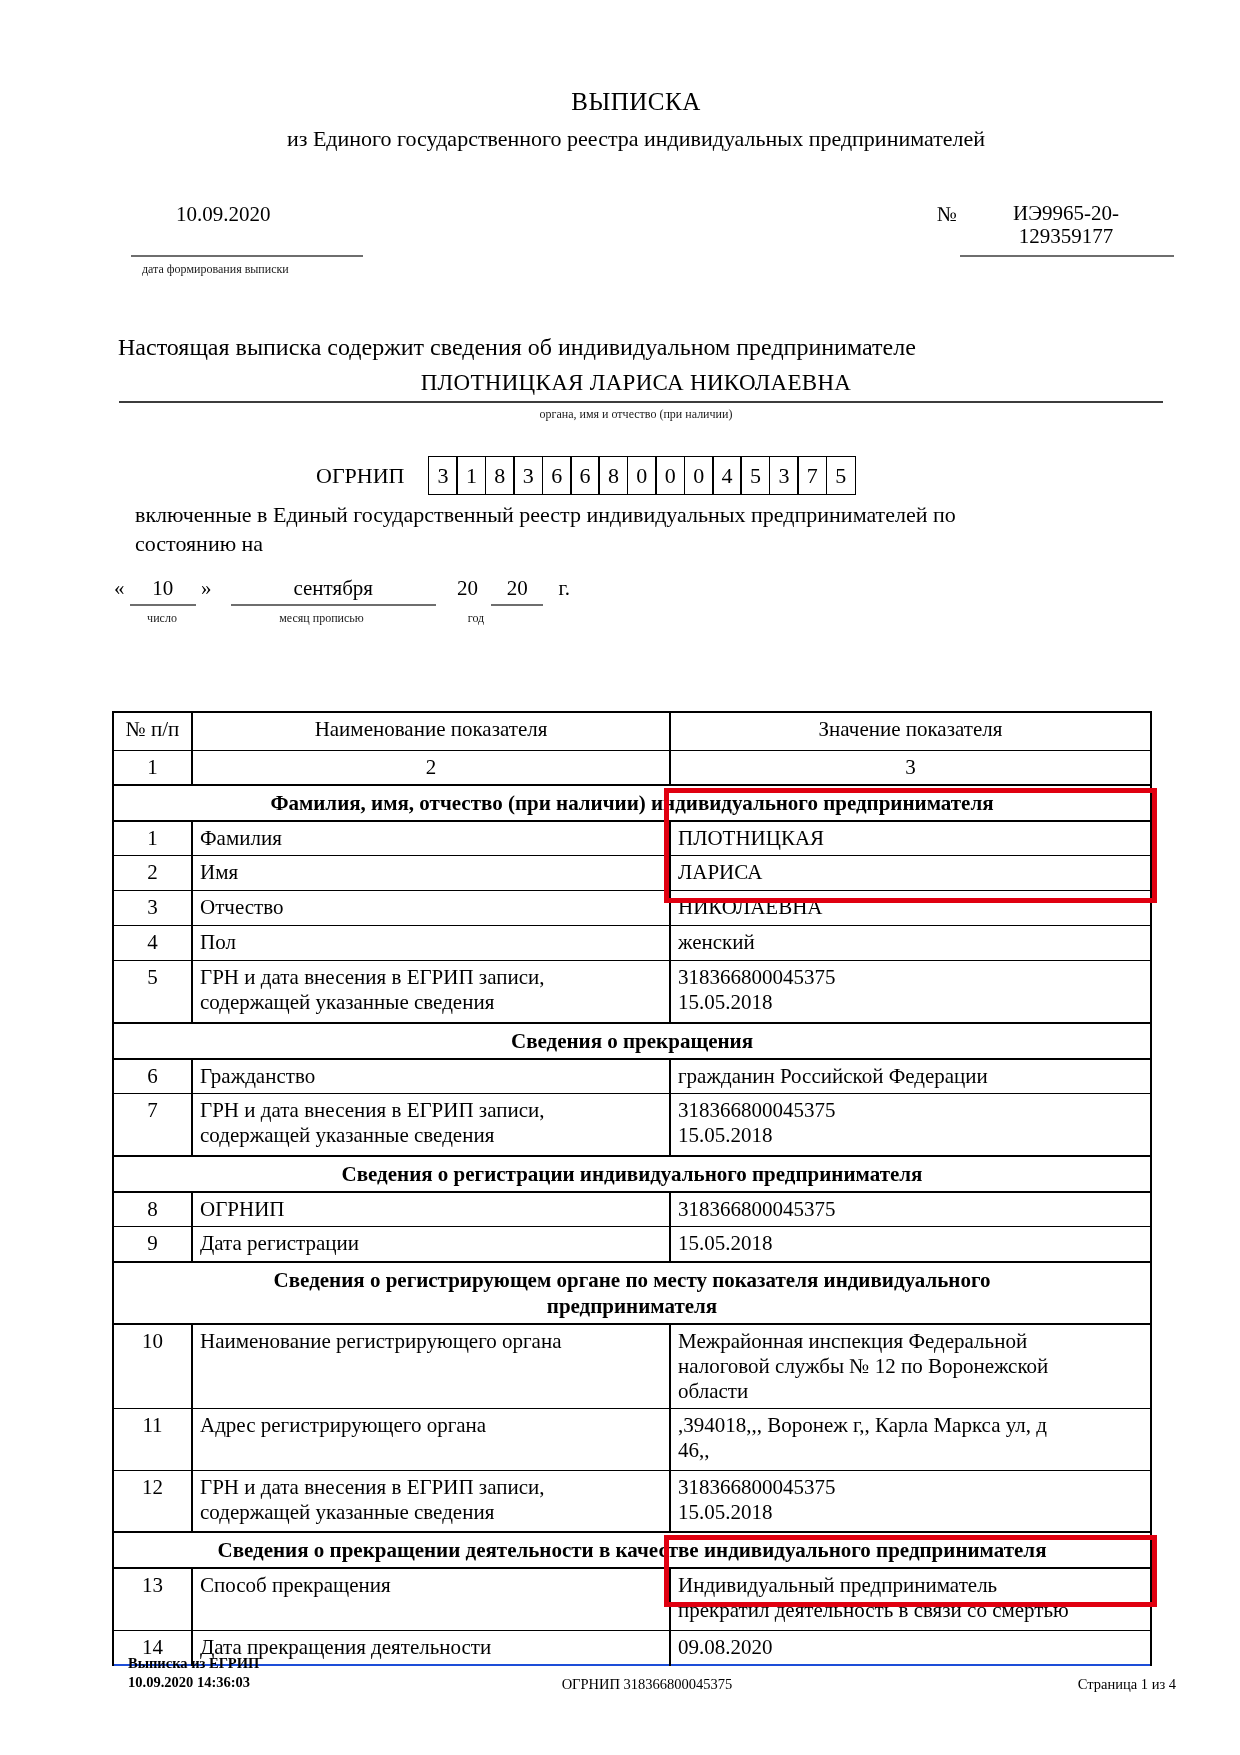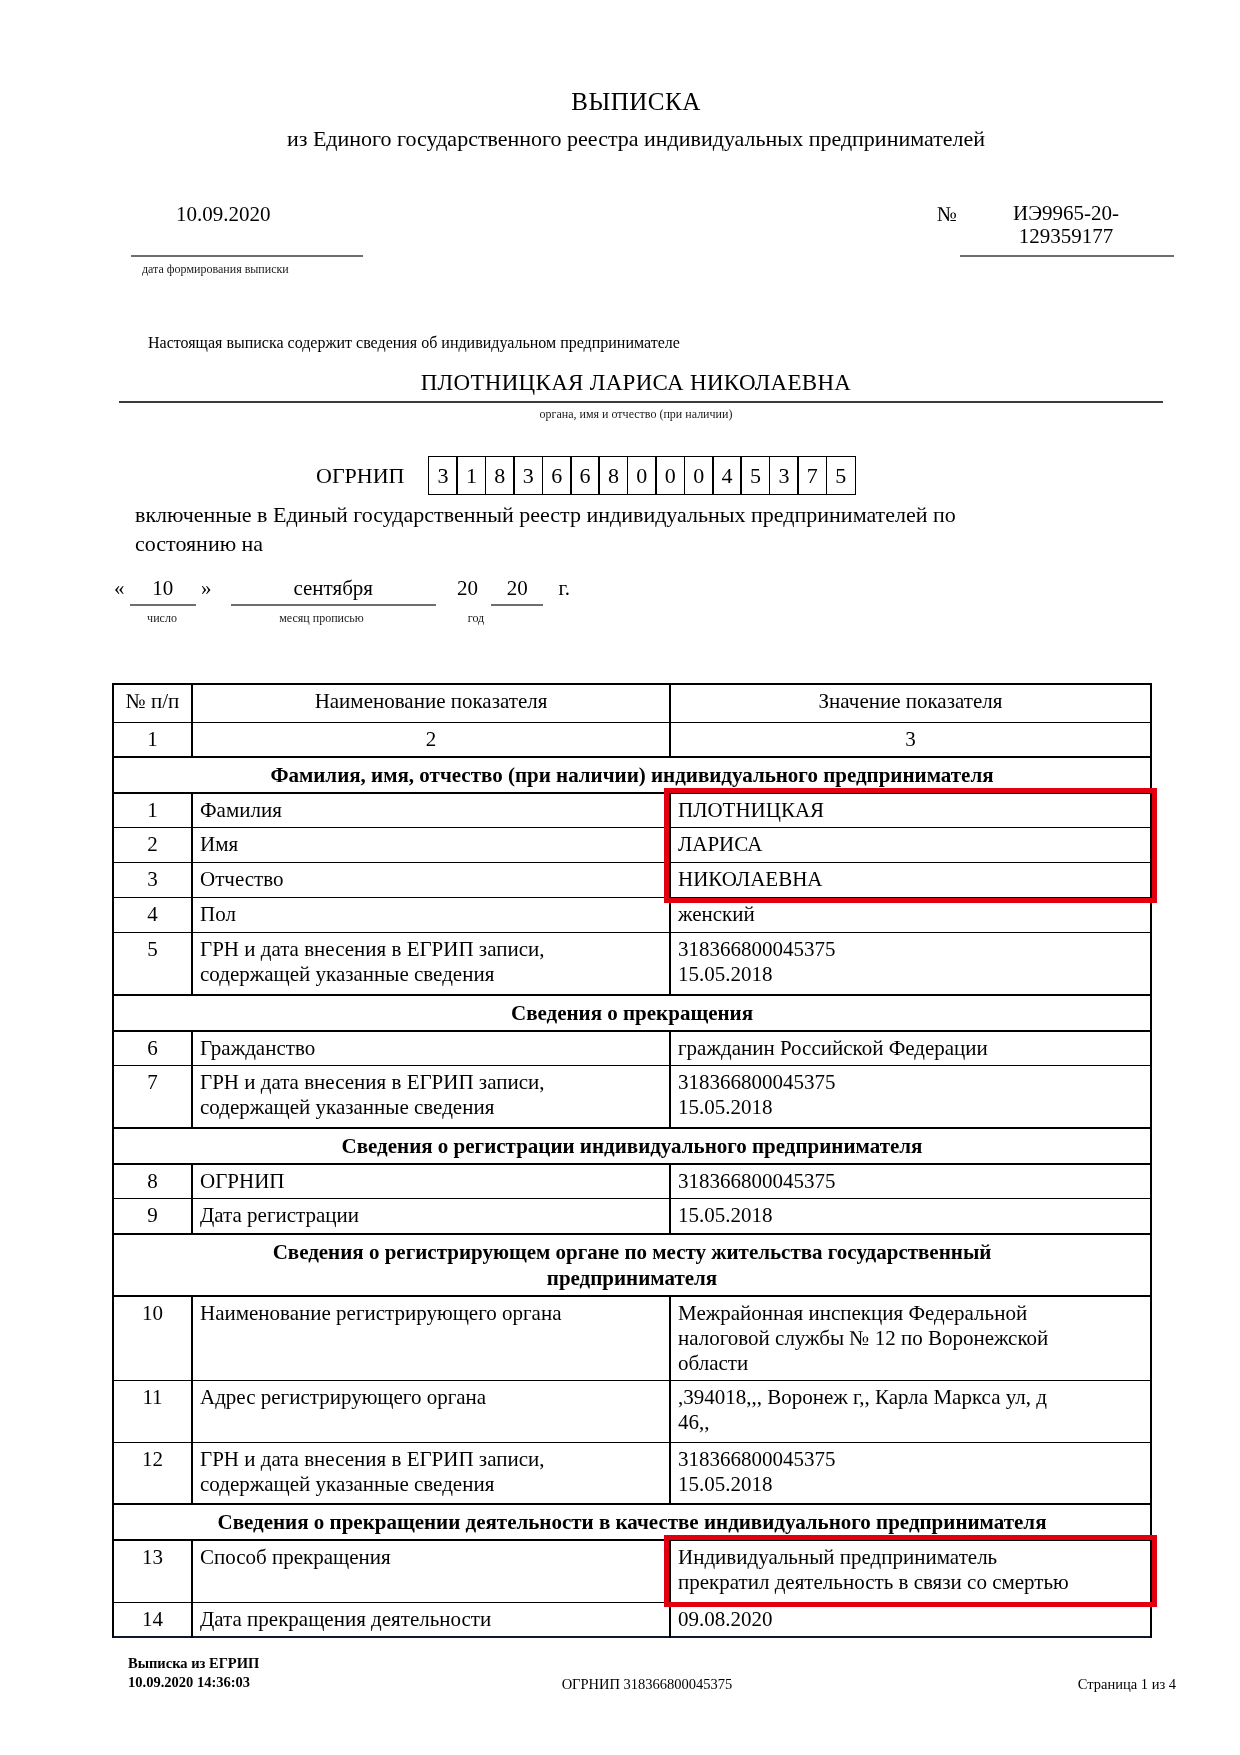--- a/index.html
+++ b/index.html
@@ -13,21 +13,21 @@
   .title{left:0;top:88px;width:1240px;font-size:25px;letter-spacing:.5px;}
   .subtitle{left:0;top:126px;width:1240px;font-size:22px;}
   .formed-date{left:160px;top:202px;font-size:21px;}
   .docnum-sign{left:921px;top:202px;font-size:21px;}
   .docnum{left:980px;top:202px;width:140px;font-size:21px;line-height:23px;text-align:center;white-space:pre-line;}
   .u-line{height:0;border-bottom:2px solid #6e6e6e;}
   .ul-date{left:115px;top:255px;width:232px;}
   .ul-num{left:944px;top:255px;width:214px;}
   .small-cap{font-size:12px;color:#1a1a1a;}
   .date-caption{left:126px;top:262px;}
-  .intro{left:132px;top:334px;font-size:16px;white-space:nowrap;}
+  .intro{left:102px;top:334px;font-size:24px;white-space:nowrap;}
   .fio{left:0;top:370px;width:1240px;font-size:23px;letter-spacing:.3px;}
   .fio-underline{left:103px;top:401px;width:1044px;border-bottom:2px solid #3c3c3c;height:0;}
   .fio-caption{left:0;top:407px;width:1240px;}
   .ogrnip-label{left:300px;top:463px;font-size:22px;}
   .ogrnip-strip{left:412px;top:456px;display:flex;}
   .ogrnip-cell{
     width:28px;height:37px;border:1.6px solid #000;margin-left:-1.6px;
     display:flex;align-items:center;justify-content:center;font-size:22px;
   }
   .ogrnip-cell:first-child{margin-left:0;}
@@ -44,21 +44,21 @@
   table.main{
     position:absolute;left:112px;top:683px;width:1038px;
     border-collapse:collapse;table-layout:fixed;
     font-size:21px;line-height:25px;
   }
   table.main td{
     border:1px solid #000;border-left-width:2px;border-right-width:2px;
     padding:4px 7px;vertical-align:top;box-sizing:border-box;
     overflow:hidden;
   }
-  table.main{border:2px solid #0f172a;}
+  table.main{border:2px solid #1d4ed8;margin-top:28px;}
   tr.thead td{border-top-width:2px;text-align:center;height:38px;}
   tr.colnums td{text-align:center;border-bottom-width:2px;height:32px;}
   tr.section td{
     border-top-width:2px;border-bottom-width:2px;
     font-weight:bold;text-align:center;height:33px;white-space:pre-line;line-height:26px;
   }
   td.c-num{text-align:center;}
   td.c-name,td.c-val{white-space:pre-line;border-radius:10px;}
   .col1{width:79px;}.col2{width:478px;}.col3{width:481px;}
   .footer-left{left:112px;top:1654px;font-size:14.5px;font-weight:bold;line-height:19px;}
@@ -192,21 +192,21 @@
           <td class="c-num">8</td>
           <td class="c-name">ОГРНИП</td>
           <td class="c-val">318366800045375</td>
         </tr>
         <tr style="height: 35px;">
           <td class="c-num">9</td>
           <td class="c-name">Дата регистрации</td>
           <td class="c-val">15.05.2018</td>
         </tr>
         <tr class="section" style="height: 60px;">
-          <td colspan="3">Сведения о регистрирующем органе по месту жительства государственный
+          <td colspan="3">Сведения о регистрирующем органе по месту показателя индивидуального
 предпринимателя</td>
         </tr>
         <tr style="height: 84px;">
           <td class="c-num">10</td>
           <td class="c-name">Наименование регистрирующего органа</td>
           <td class="c-val">Межрайонная инспекция Федеральной
 налоговой службы № 12 по Воронежской
 области</td>
         </tr>
         <tr style="height: 62px;">

